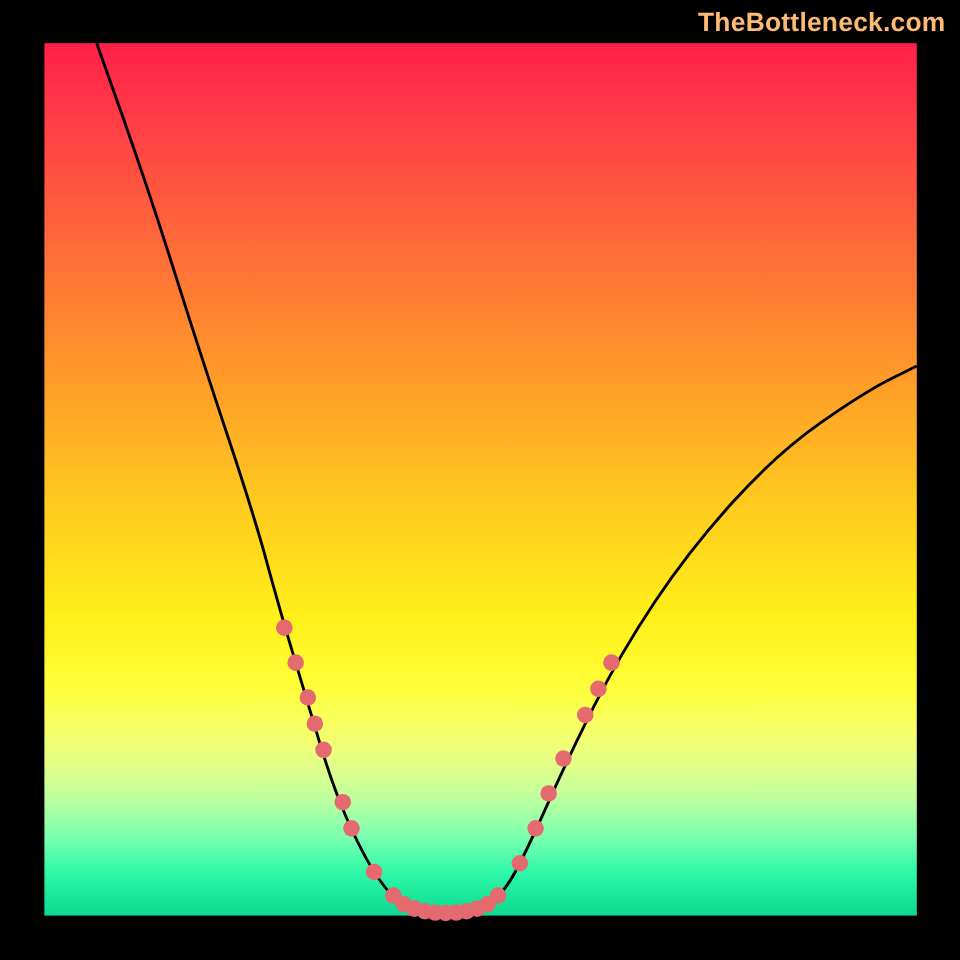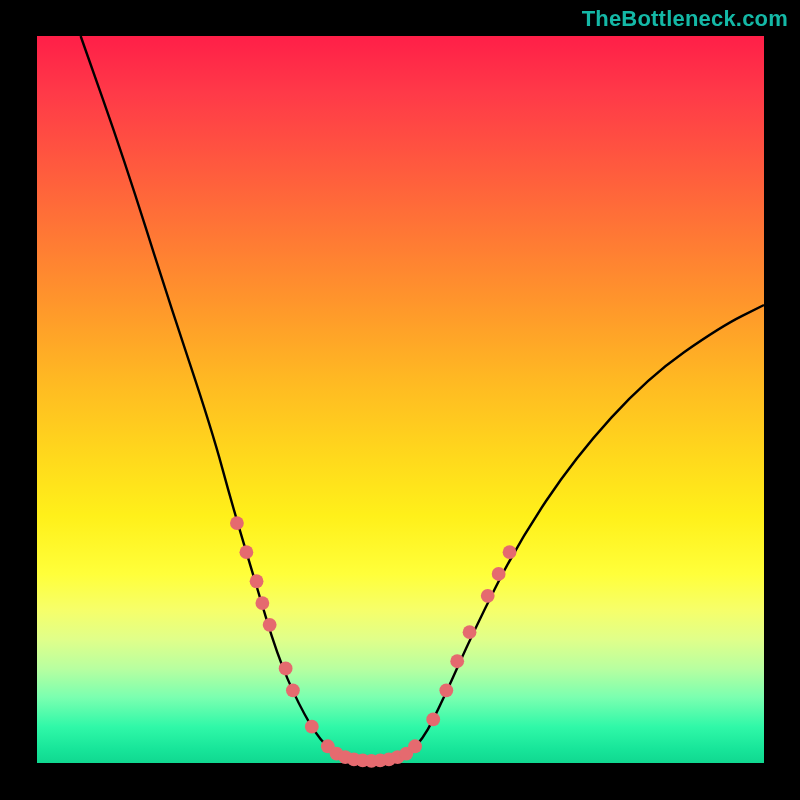--- a/index.html
+++ b/index.html
@@ -45,21 +45,21 @@
       #10d890 100%
     );
   }
   .watermark {
     position: absolute;
     top: 6px;
     right: 12px;
     font-family: Arial, Helvetica, sans-serif;
     font-size: 22px;
     font-weight: 600;
-    color: #14b8a6;
+    color: #fdba74;
     letter-spacing: 0.2px;
     user-select: none;
   }
   svg.curve {
     position: absolute;
     left: 0;
     top: 0;
     width: 727px;
     height: 727px;
     overflow: visible;

